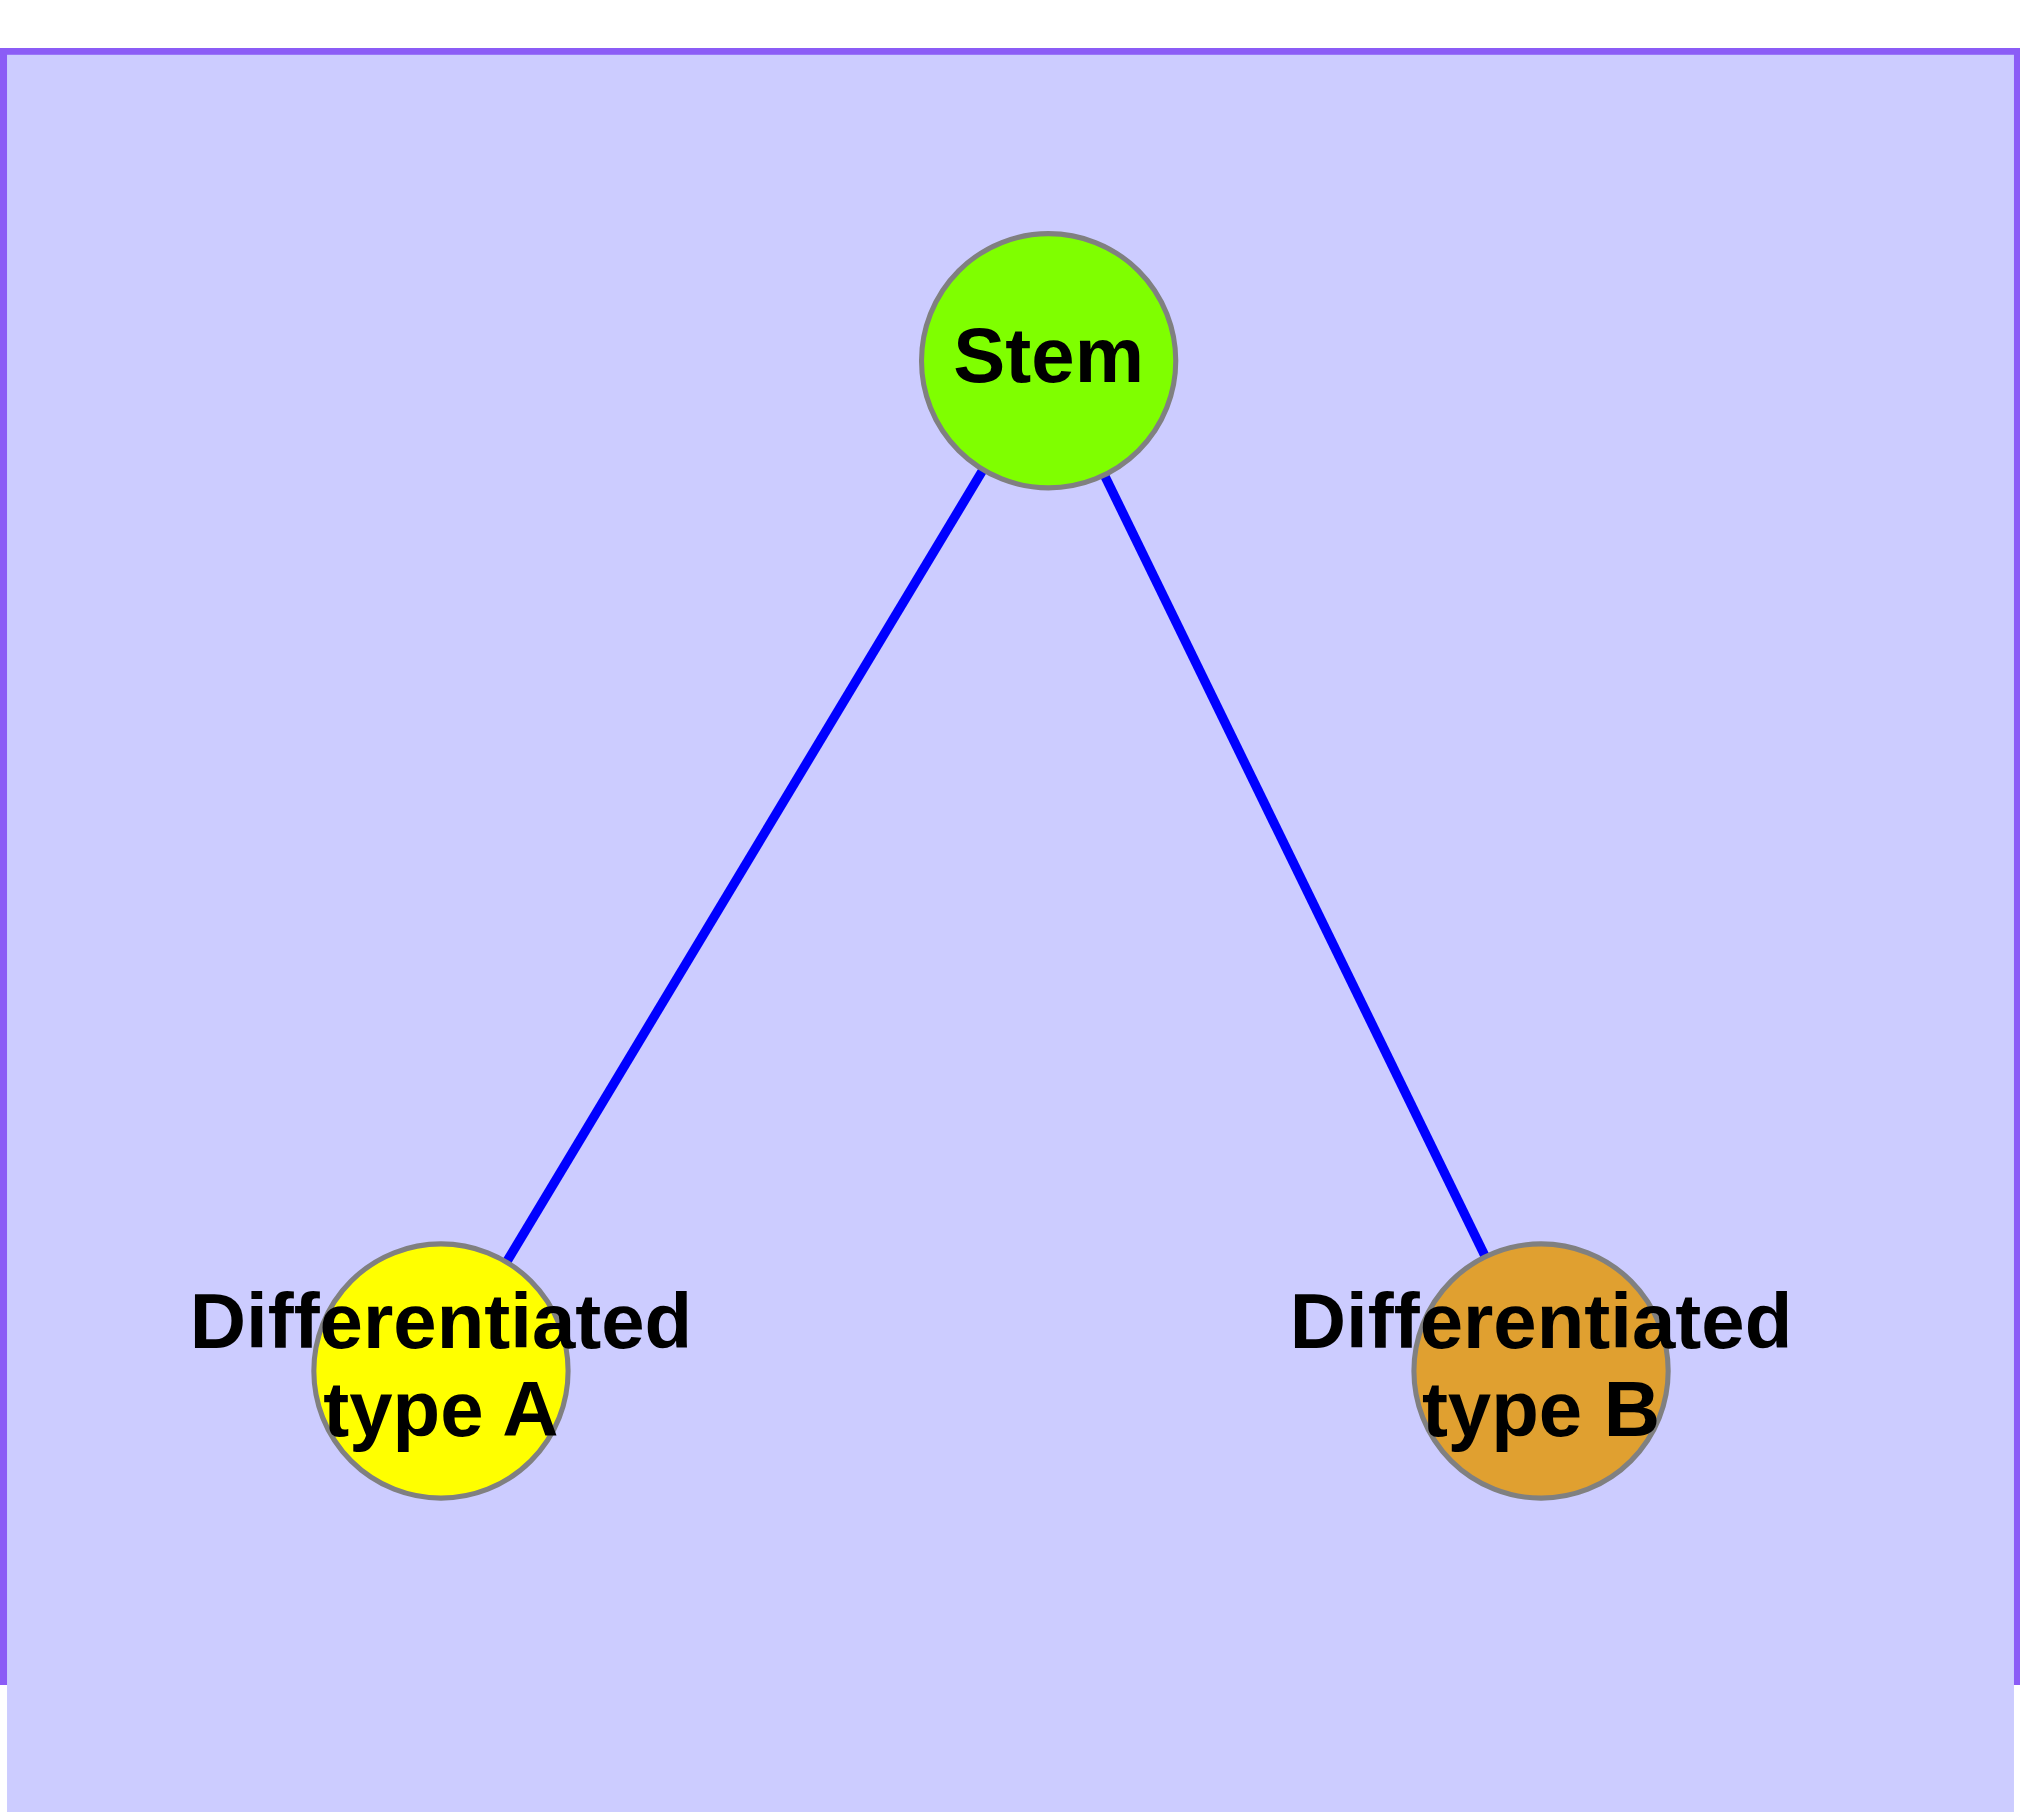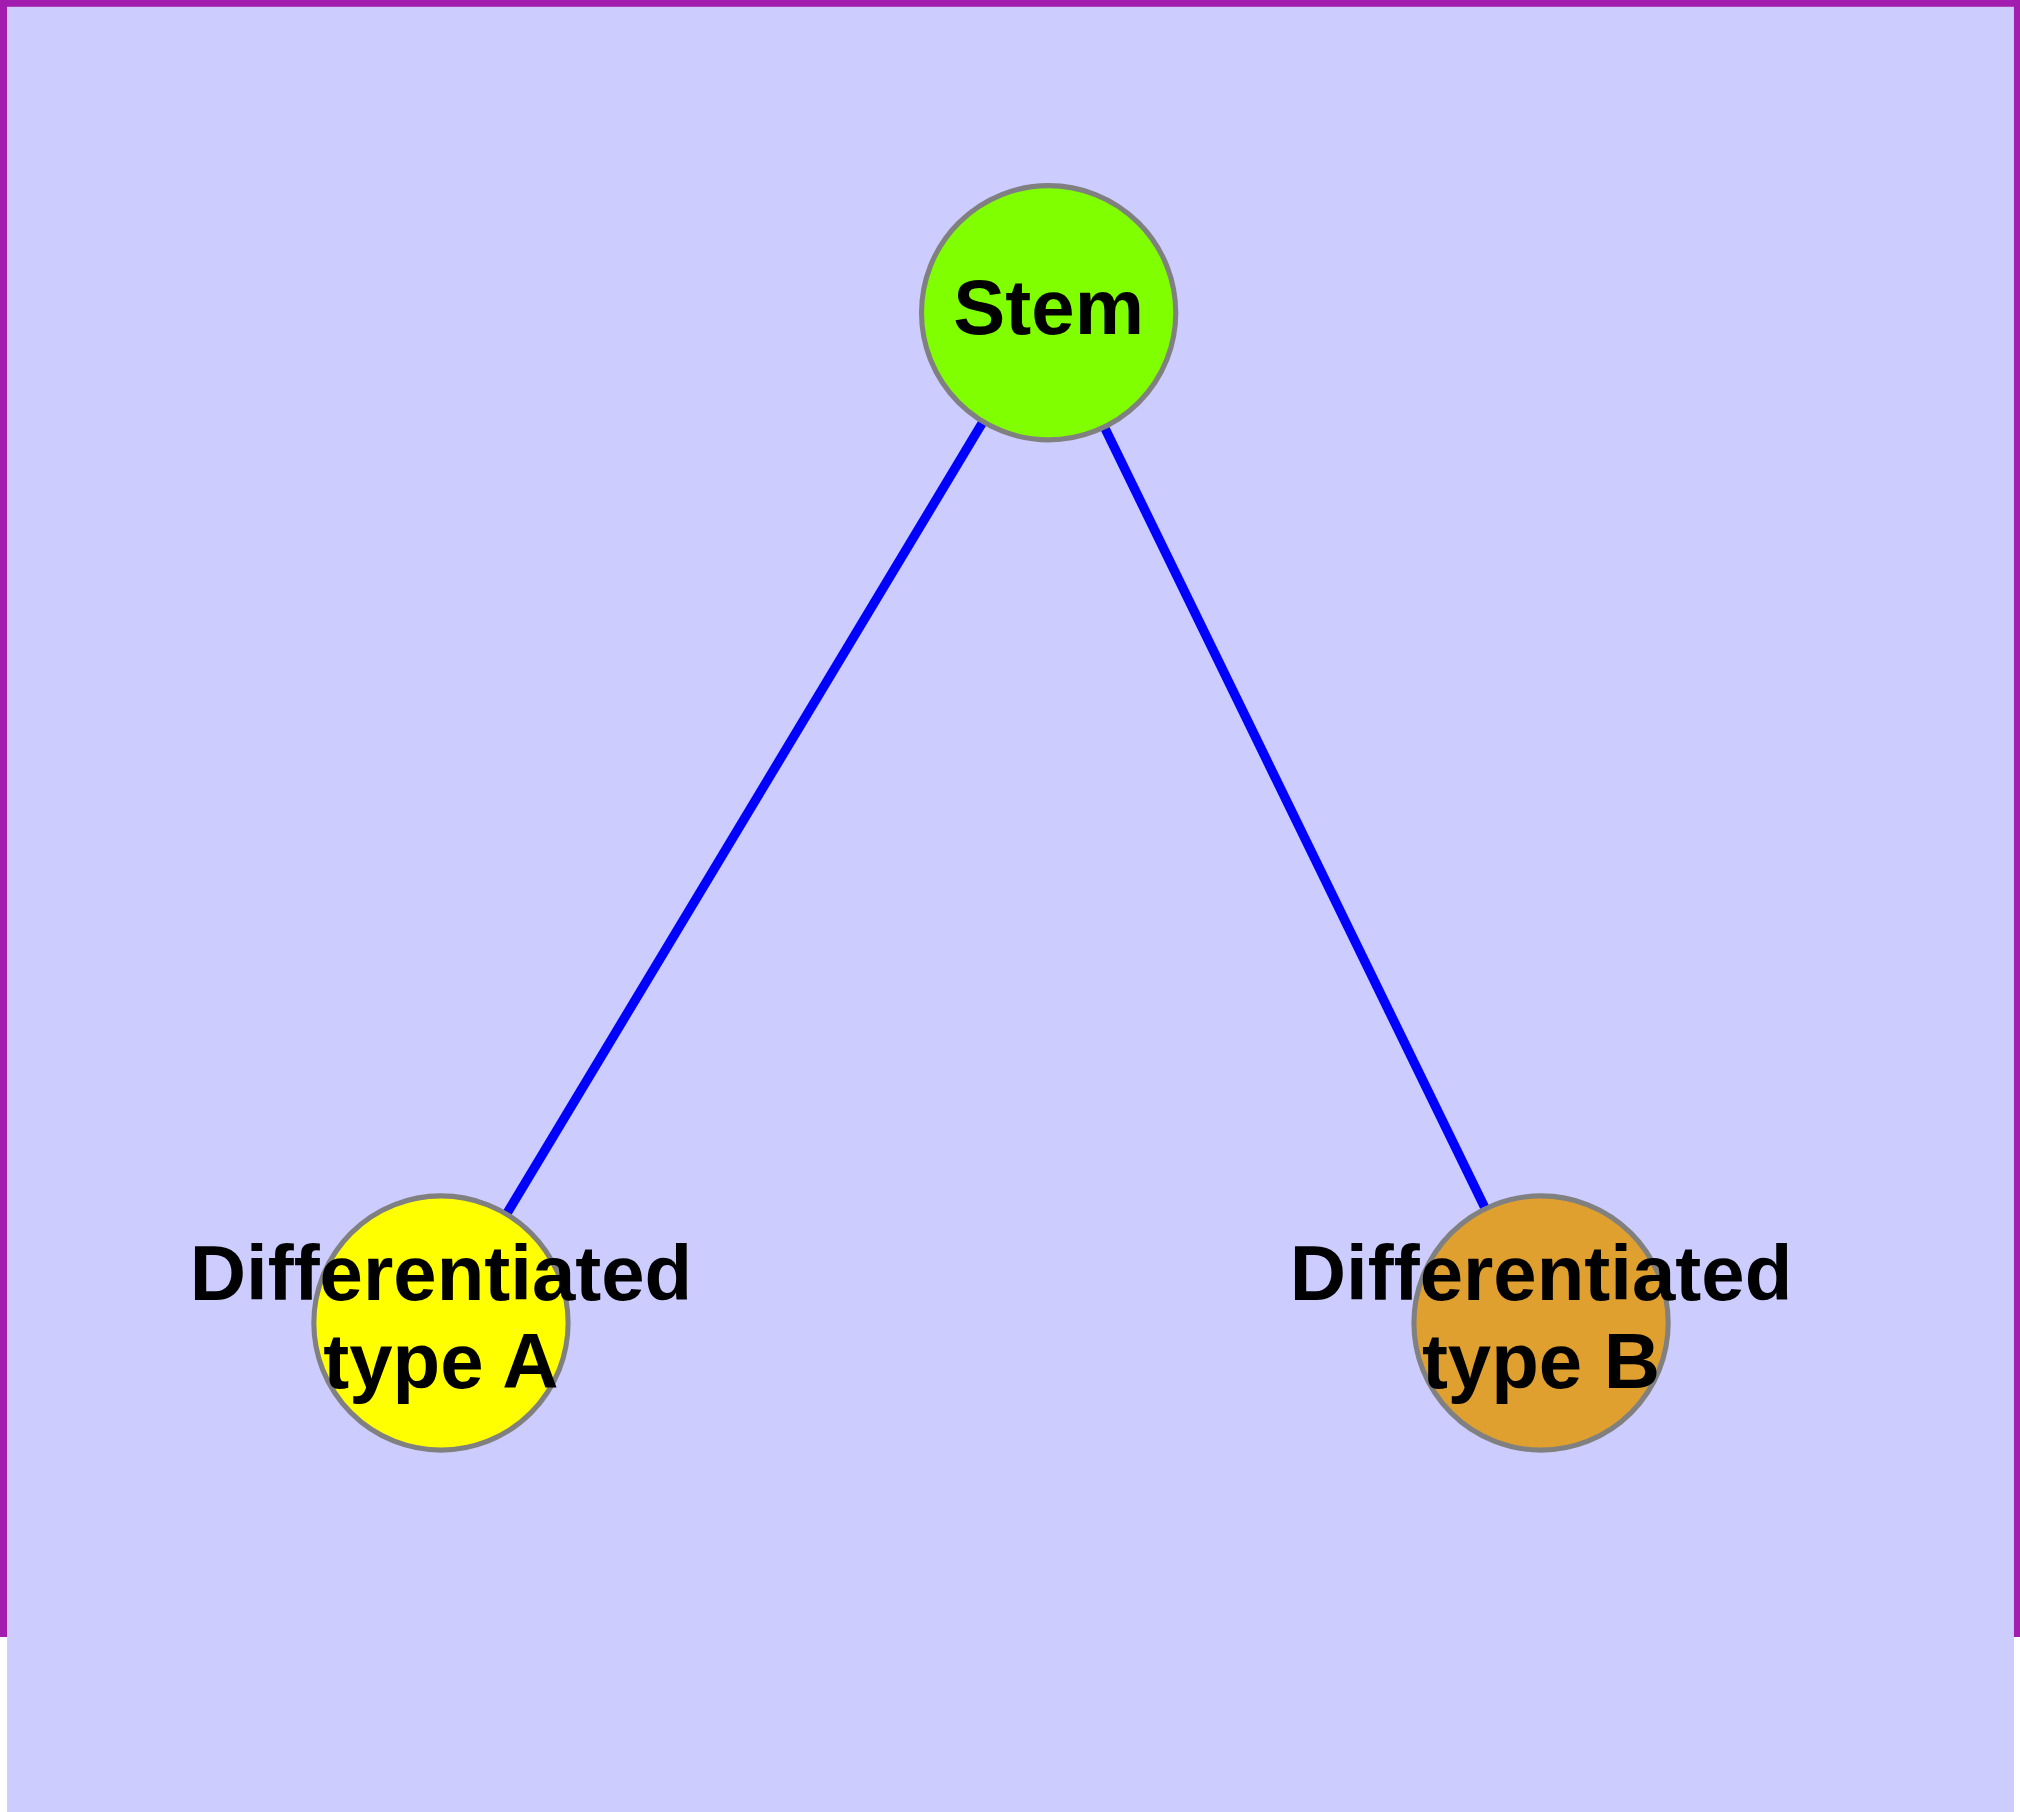--- a/index.html
+++ b/index.html
@@ -33,21 +33,21 @@
     font-weight: bold;
     fill: #000000;
     text-anchor: middle;
     dominant-baseline: middle;
     white-space: pre;
   }
 </style>
 </head>
 <body style="background: rgb(255, 255, 255);">
 
-<div id="graph-canvas" style="width: 2021px; height: 1637px; background: #a21caf;">
+<div id="graph-canvas" style="width: 2021px; height: 1637px; background: #8b5cf6; margin-top: 48px;">
   <svg id="graph-svg" viewBox="0 0 2384 2138" xmlns="http://www.w3.org/2000/svg">
 
     <rect id="plot-bg" x="8" y="8" width="2368" height="2130" fill="#CCCCFF"></rect>
 
     <g id="edge-layer">
         <line x1="1160.7138564467891" y1="495.82438370352486" x2="596.2861435532109" y2="1434.175616296475" stroke="#0000FF" stroke-width="11" stroke-linecap="butt"></line>
         <line x1="1301.844914652876" y1="502.0381037284478" x2="1753.155085347124" y2="1427.9618962715522" stroke="#0000FF" stroke-width="11" stroke-linecap="butt"></line>
       </g>
     <g id="node-layer">
         <g>

